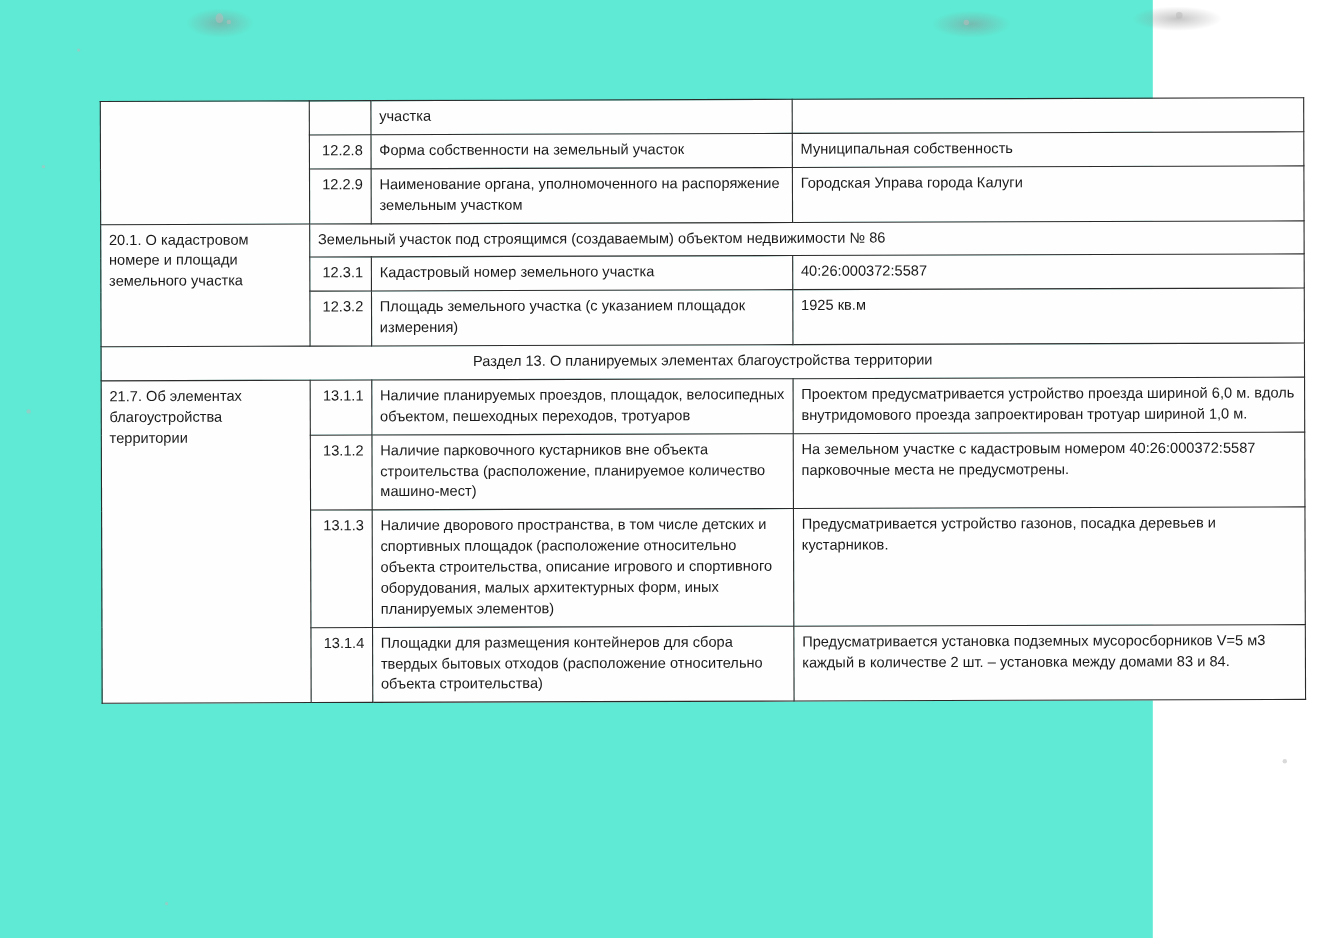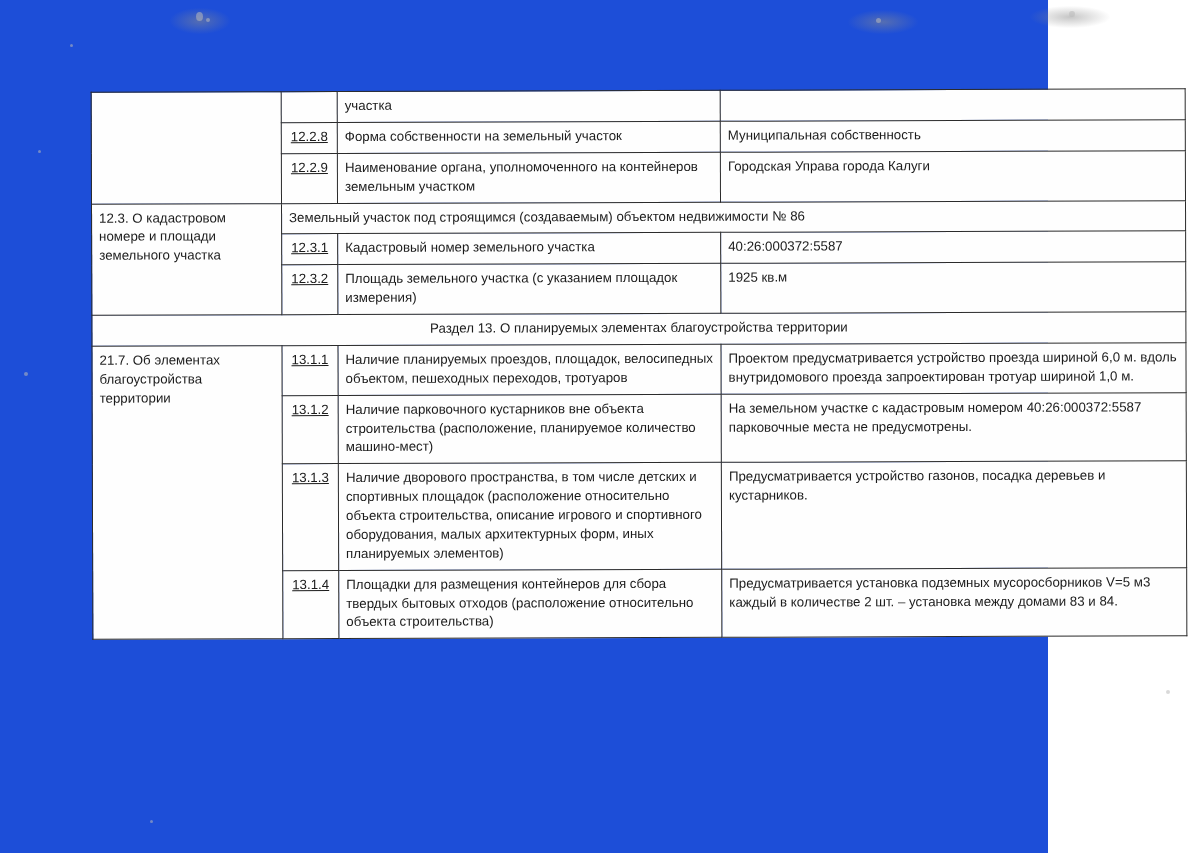--- a/index.html
+++ b/index.html
@@ -32,21 +32,21 @@
     background: radial-gradient(ellipse at center, #8d8d8d 0%, rgba(160,160,160,0) 72%);
   }
 
   
   .sheet {
     position: absolute;
     left: 0;
     top: 0;
     width: 1048px;
     height: 853px;
-    background: #1d4ed8;
+    background: #5eead4;
   }
 
   
   .doc-table {
     position: absolute;
     left: 92px;
     top: 90px;
     width: 1094px;
     border-collapse: collapse;
     table-layout: fixed;
@@ -58,24 +58,23 @@
     padding: 5px 7px 6px 7px;
     vertical-align: top;
     background: #fefefe;
   }
   .col-a { width: 190px; }
   .col-b { width: 56px;  }
   .col-c { width: 383px; }
   .col-d { width: 465px; }
 
   .cell-num {
-    text-align: center;
+    text-align: right;
     white-space: nowrap;
     padding-left: 8px;
-    text-decoration: underline;
   }
   .sec-title {
     text-align: center;
     padding-top: 8px;
     padding-bottom: 9px;
   }
   .span-head {
     padding-top: 8px;
     padding-bottom: 9px;
   }
@@ -122,26 +121,26 @@
       </tr>
 
       <tr>
         <td class="cell-num">12.2.8</td>
         <td>Форма собственности на земельный участок</td>
         <td>Муниципальная собственность</td>
       </tr>
 
       <tr>
         <td class="cell-num">12.2.9</td>
-        <td>Наименование органа, уполномоченного на контейнеров земельным участком</td>
+        <td>Наименование органа, уполномоченного на распоряжение земельным участком</td>
         <td>Городская Управа города Калуги</td>
       </tr>
 
       <tr>
-        <td rowspan="3">12.3. О кадастровом номере и площади земельного участка</td>
+        <td rowspan="3">20.1. О кадастровом номере и площади земельного участка</td>
         <td colspan="3" class="span-head">Земельный участок под строящимся (создаваемым) объектом недвижимости № 86</td>
       </tr>
 
       <tr>
         <td class="cell-num">12.3.1</td>
         <td>Кадастровый номер земельного участка</td>
         <td>40:26:000372:5587</td>
       </tr>
 
       <tr>

